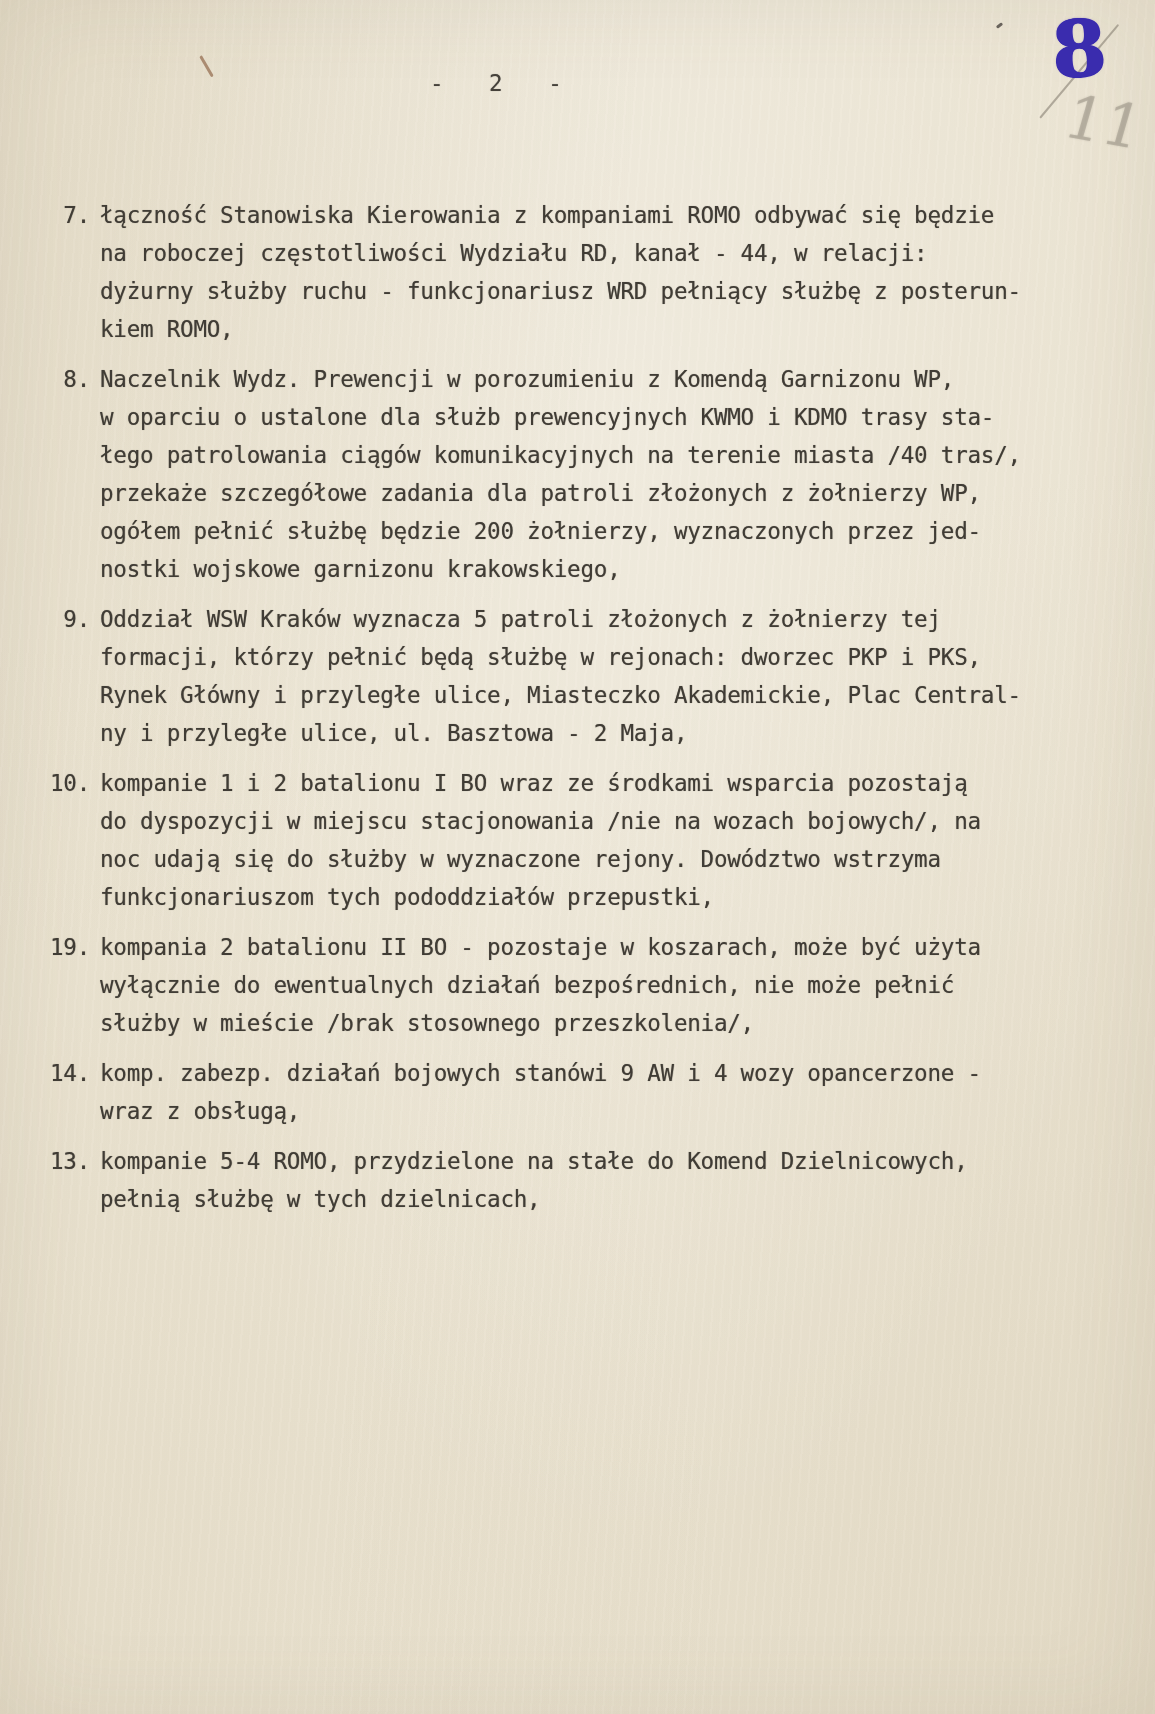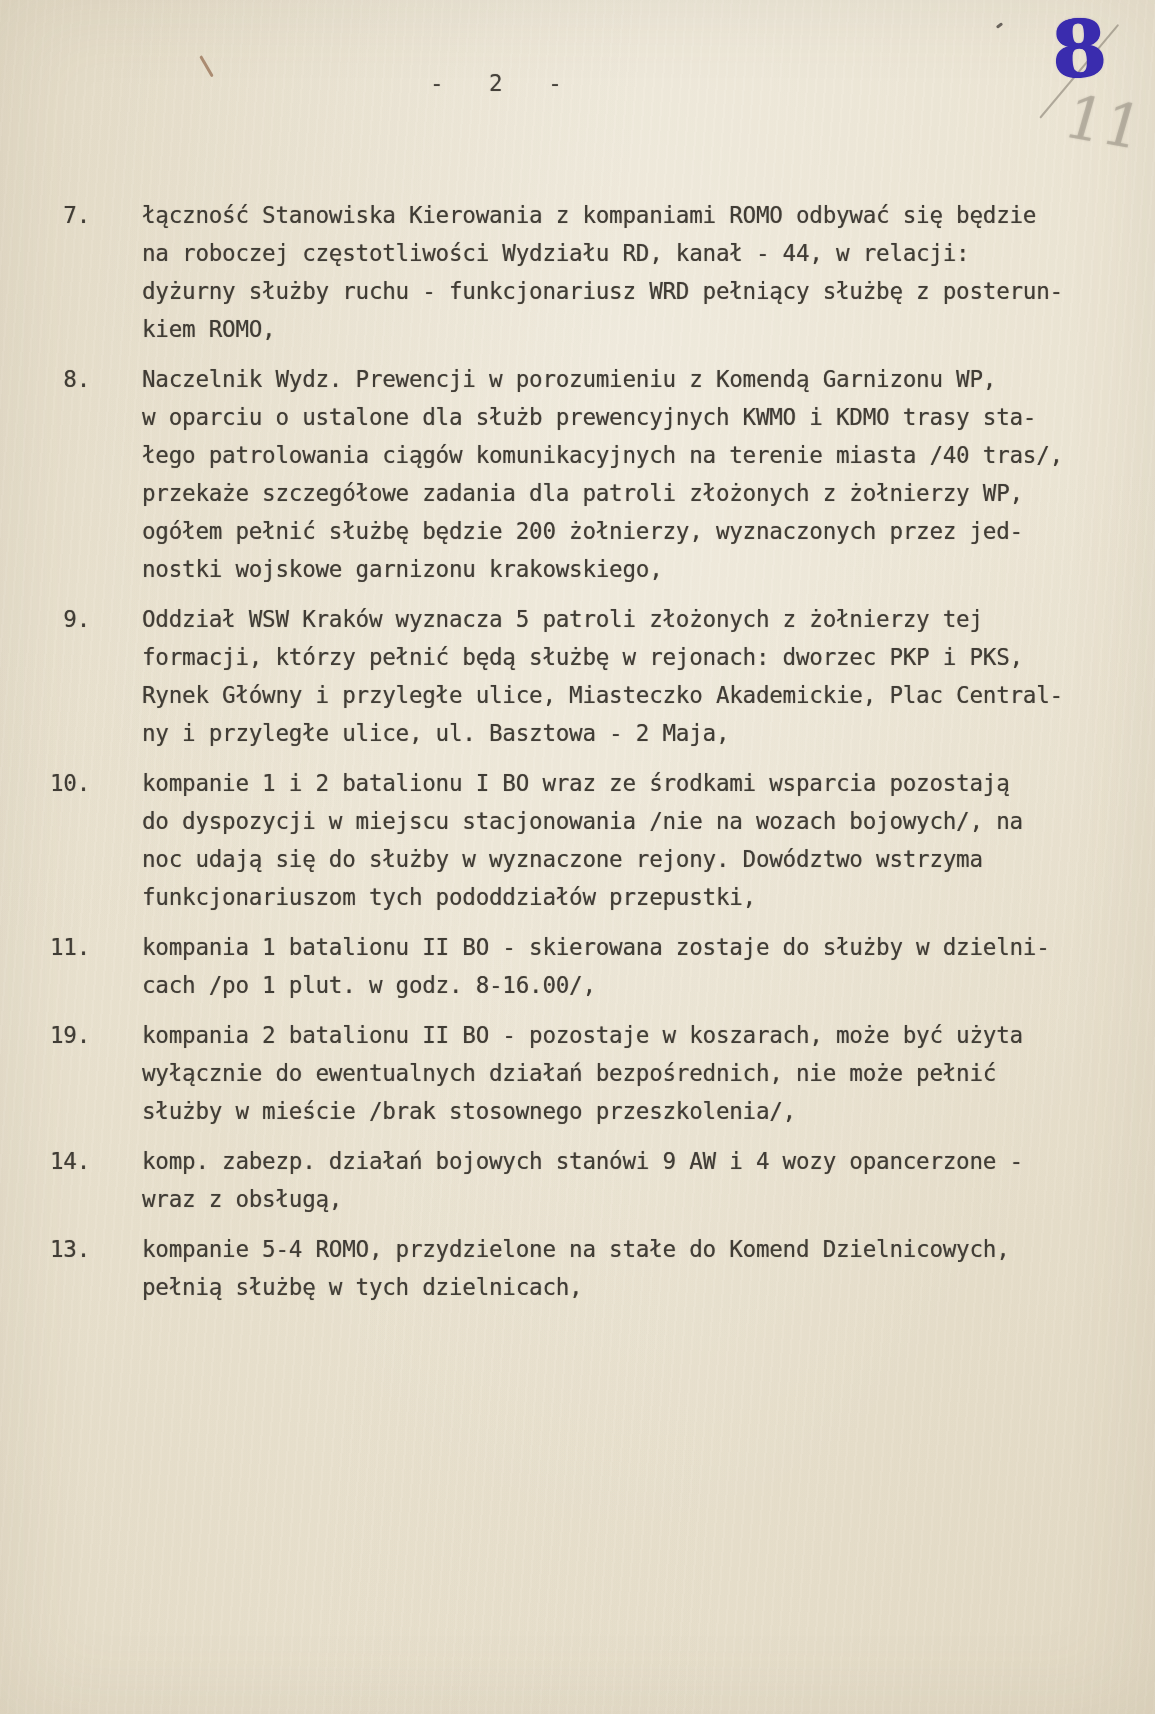--- a/index.html
+++ b/index.html
@@ -53,21 +53,20 @@
   }
   .item-number {
     flex: 0 0 42px;
     text-align: right;
     margin-right: 10px;
     white-space: nowrap;
   }
   .item-body {
     flex: 1 1 auto;
     white-space: pre-line;
-    margin-left: 42px;
   }
 
   
   .stamp-eight {
     position: absolute;
     left: 1052px;
     top: 10px;
     font-family: "DejaVu Serif", "Liberation Serif", serif;
     font-weight: bold;
     font-size: 78px;
@@ -172,25 +171,20 @@
     </div>
 
     <div class="item">
       <span class="item-number">10.</span>
       <span class="item-body">kompanie 1 i 2 batalionu I BO wraz ze środkami wsparcia pozostają
 do dyspozycji w miejscu stacjonowania /nie na wozach bojowych/, na
 noc udają się do służby w wyznaczone rejony. Dowództwo wstrzyma
 funkcjonariuszom tych pododdziałów przepustki,</span>
     </div>
 
-    <div class="item">
-      <span class="item-number">11.</span>
-      <span class="item-body">kompania 1 batalionu II BO - skierowana zostaje do służby w dzielni-
-cach /po 1 plut. w godz. 8-16.00/,</span>
-    </div>
 
     <div class="item">
       <span class="item-number">19.</span>
       <span class="item-body">kompania 2 batalionu II BO - pozostaje w koszarach, może być użyta
 wyłącznie do ewentualnych działań bezpośrednich, nie może pełnić
 służby w mieście /brak stosownego przeszkolenia/,</span>
     </div>
 
 
     <div class="item">

